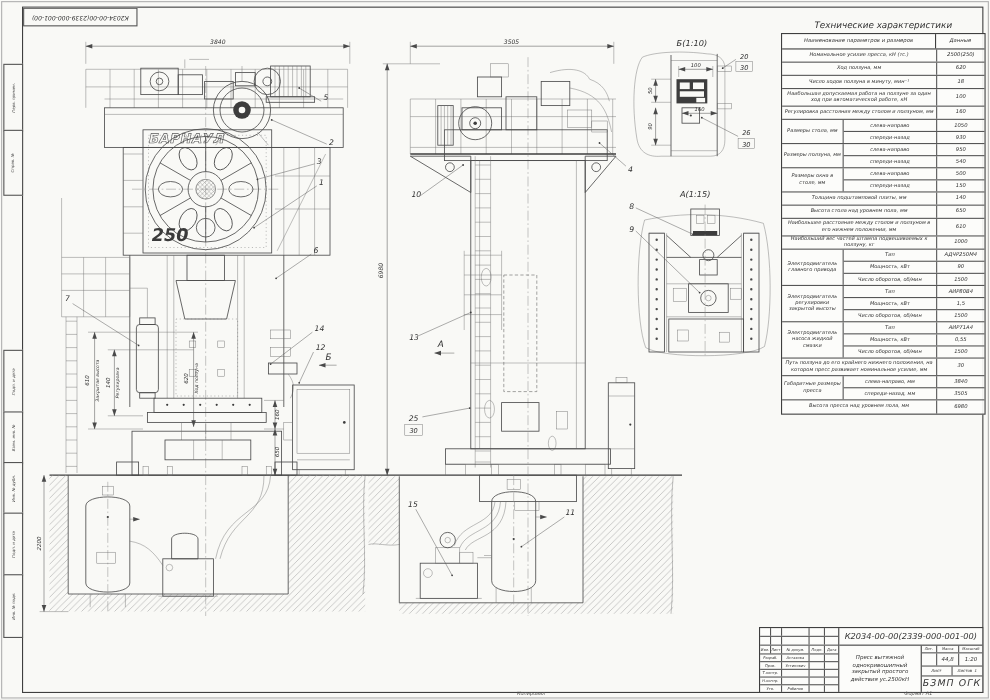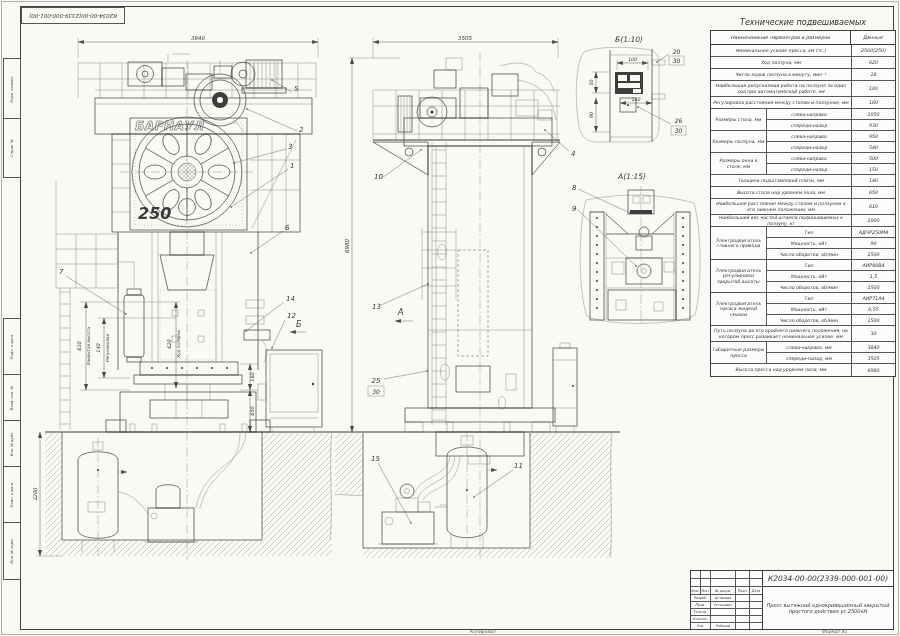--- a/index.html
+++ b/index.html
@@ -495,21 +495,21 @@
       </div>
   <div class="mstamp" style="top:466px;height:56px">
         <span>Подп. и дата</span>
       </div>
   <div class="mstamp" style="top:522px;height:56px">
         <span>Инв. № подл.</span>
       </div>
 </div>
 
 <div class="tt">
-  <div class="tt-title">Технические подвешиваемых</div>
+  <div class="tt-title">Технические характеристики</div>
   <div class="tt-box">
     <div class="tt-hd">
       <div class="tt-hd-p">Наименование параметров и размеров</div>
       <div class="tt-hd-v">Данные</div>
     </div>
     <div>
           <div class="tt-row" style="height: 12px;">
             <div class="tt-p">Номинальное усилие пресса, кН (тс.)</div>
             <div class="tt-v">2500(250)</div>
           </div>
@@ -711,20 +711,42 @@
           <div class="c20">Утв.</div>
           <div class="c26">Рябинов</div>
           <div class="c14"></div>
           <div class="c12"></div>
         </div>
   </div>
   <div class="tb-right">
     <div class="tb-doc">К2034-00-00(2339-000-001-00)</div>
     <div class="tb-lower">
       <div class="tb-desc">Пресс вытяжной однокривошипный закрытый простого действия ус.2500кН</div>
+      <div class="tb-rbox">
+        <div class="tb-lms">
+          <div class="w14">Лит.</div>
+          <div class="w21">Масса</div>
+          <div class="w21">Масштаб</div>
+        </div>
+        <div class="tb-vals">
+          <div class="w14"></div>
+          <div class="w21">44,8</div>
+          <div class="w21">1:20</div>
+        </div>
+        <div class="tb-ll">
+          <div class="w28">
+                <span>Лист</span>
+              </div>
+          <div class="w28">
+                <span>Листов</span>
+                <span>1</span>
+              </div>
+        </div>
+        <div class="tb-org">БЗМП ОГК</div>
+      </div>
     </div>
   </div>
 </div>
 
 <div class="blabel" style="left:470px">Копировал</div>
 <div class="blabel" style="left:822px">Формат А1</div>
 
 </div>
 
 </body></html>

